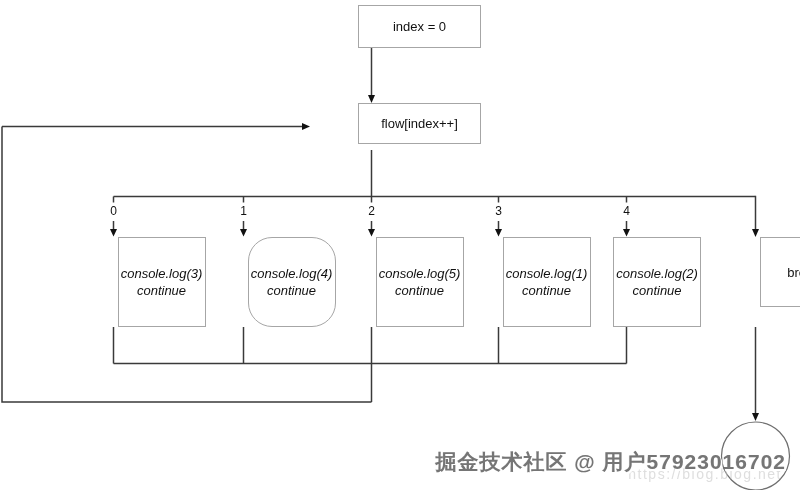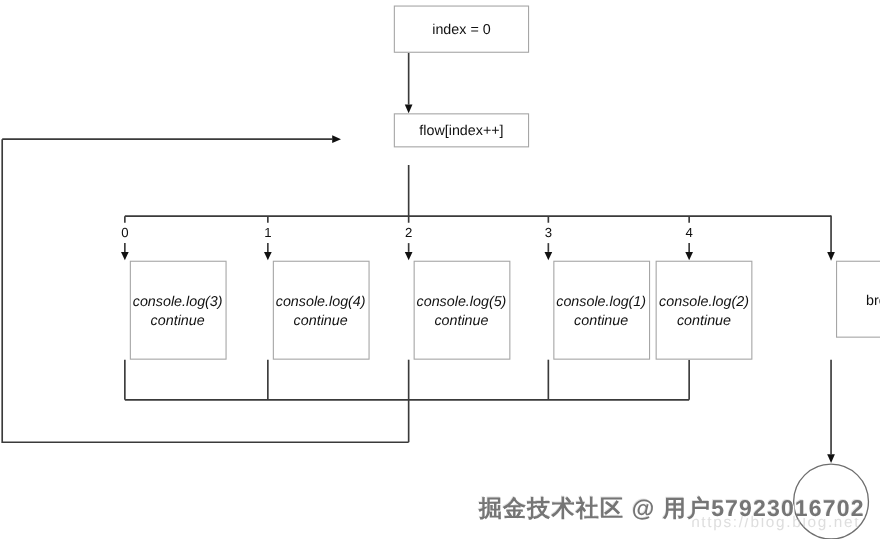--- a/index.html
+++ b/index.html
@@ -31,27 +31,27 @@
     flex-direction: column;
     align-items: center;
     justify-content: center;
     text-align: center;
     color: #111111;
     font-size: 13px;
     line-height: 17px;
     margin-left: 48px;
   }
   .node-start   { left: 310px; top: 5px;   width: 123px; height: 43px; }
-  .node-flow    { left: 310px; top: 103px; width: 123px; height: 31px; }
+  .node-flow    { left: 310px; top: 103px; width: 123px; height: 41px; }
   .node-branch  { top: 237px; width: 88px; height: 90px; font-style: italic; }
   .node-b0 { left: 69.5px; }
-  .node-b1 { left: 199.5px; }
+  .node-b1 { left: 199.5px; border-radius: 24px; }
   .node-b2 { left: 327.5px; }
   .node-b3 { left: 454.5px; }
-  .node-b4 { left: 548px; }
+  .node-b4 { left: 565px; }
   .node-break   { left: 711.5px; top: 237px; width: 88px; height: 70px; }
   .branch-num {
     position: absolute;
     top: 204px;
     width: 24px;
     text-align: center;
     font-size: 12px;
     color: #111111;
   }
   .num-0 { left: 101.5px; }

